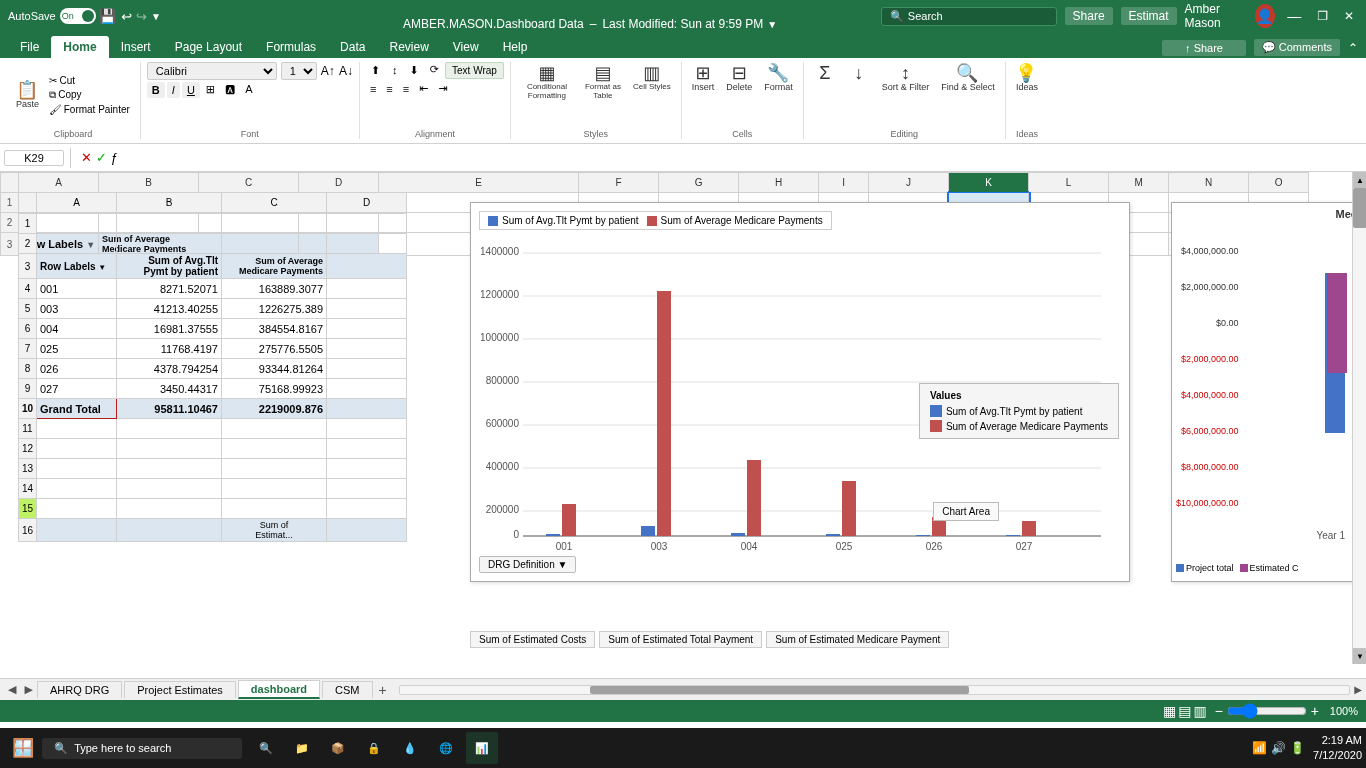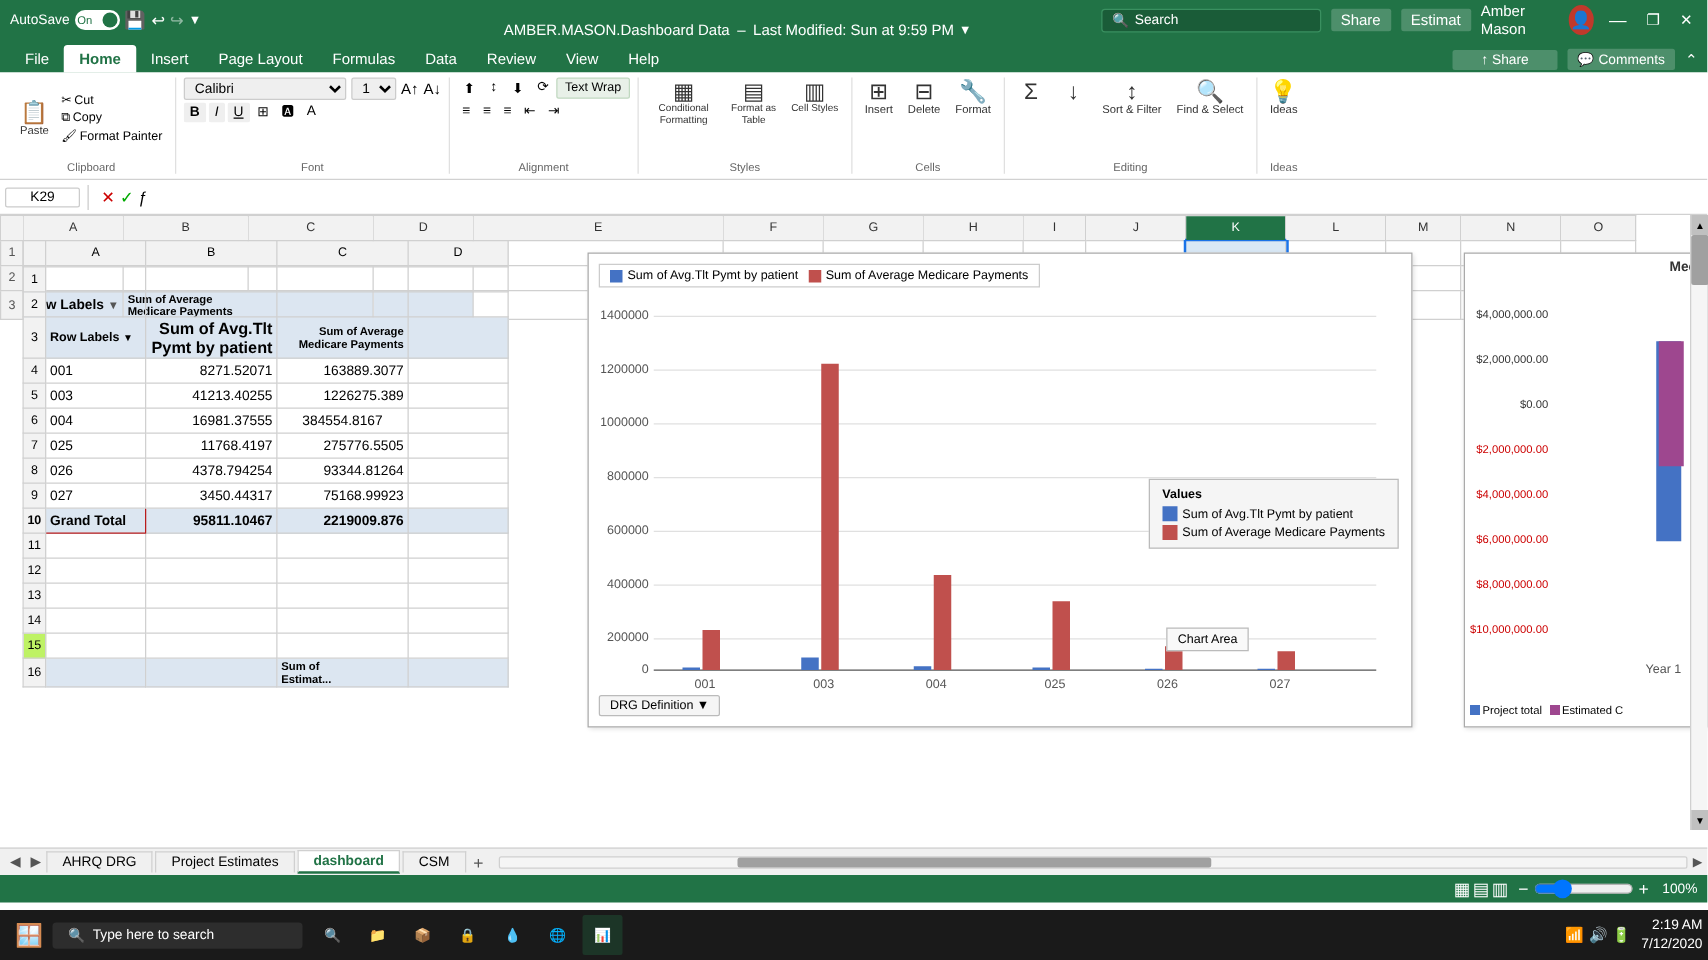--- a/index.html
+++ b/index.html
@@ -517,21 +517,21 @@
           <td style="width:18px;height:20px;background:#f2f2f2;border:1px solid #d0d0d0;text-align:center;font-size:10px;">2</td>
           <td style="width:80px;height:20px;border:1px solid #d0d0d0;"></td>
           <td style="width:105px;height:20px;border:1px solid #d0d0d0;"></td>
           <td style="width:105px;height:20px;border:1px solid #d0d0d0;"></td>
           <td style="width:80px;height:20px;border:1px solid #d0d0d0;"></td>
         </tr>
 
         <tr style="background:#dce6f1;">
           <td style="width:18px;height:22px;background:#f2f2f2;border:1px solid #d0d0d0;text-align:center;font-size:10px;">3</td>
           <td style="width:80px;height:22px;border:1px solid #d0d0d0;font-weight:bold;font-size:10px;padding:1px 3px;background:#dce6f1;">Row Labels <span style="font-size:8px;">▼</span></td>
-          <td style="width:105px;height:22px;border:1px solid #d0d0d0;font-weight:bold;font-size:13px;padding:1px 3px;background:#dce6f1;text-align:right;">Sum of Avg.Tlt<br>Pymt by patient</td>
+          <td style="width:105px;height:22px;border:1px solid #d0d0d0;font-weight:bold;font-size:10px;padding:1px 3px;background:#dce6f1;text-align:right;">Sum of Avg.Tlt<br>Pymt by patient</td>
           <td style="width:105px;height:22px;border:1px solid #d0d0d0;font-weight:bold;font-size:9px;padding:1px 3px;background:#dce6f1;text-align:right;">Sum of Average<br>Medicare Payments</td>
           <td style="width:80px;height:22px;border:1px solid #d0d0d0;background:#dce6f1;"></td>
         </tr>
 
         <tr>
           <td style="width:18px;height:20px;background:#f2f2f2;border:1px solid #d0d0d0;text-align:center;font-size:10px;">4</td>
           <td style="width:80px;border:1px solid #d0d0d0;padding:1px 3px;">001</td>
           <td style="width:105px;border:1px solid #d0d0d0;padding:1px 3px;text-align:right;">8271.52071</td>
           <td style="width:105px;border:1px solid #d0d0d0;padding:1px 3px;text-align:right;">163889.3077</td>
           <td style="width:80px;border:1px solid #d0d0d0;"></td>
@@ -540,21 +540,21 @@
           <td style="width:18px;height:20px;background:#f2f2f2;border:1px solid #d0d0d0;text-align:center;font-size:10px;">5</td>
           <td style="width:80px;border:1px solid #d0d0d0;padding:1px 3px;">003</td>
           <td style="width:105px;border:1px solid #d0d0d0;padding:1px 3px;text-align:right;">41213.40255</td>
           <td style="width:105px;border:1px solid #d0d0d0;padding:1px 3px;text-align:right;">1226275.389</td>
           <td style="width:80px;border:1px solid #d0d0d0;"></td>
         </tr>
         <tr>
           <td style="width:18px;height:20px;background:#f2f2f2;border:1px solid #d0d0d0;text-align:center;font-size:10px;">6</td>
           <td style="width:80px;border:1px solid #d0d0d0;padding:1px 3px;">004</td>
           <td style="width:105px;border:1px solid #d0d0d0;padding:1px 3px;text-align:right;">16981.37555</td>
-          <td style="width:105px;border:1px solid #d0d0d0;padding:1px 3px;text-align:center;">384554.8167</td>
+          <td style="width:105px;border:1px solid #d0d0d0;padding:1px 3px;text-align:right;">384554.8167</td>
           <td style="width:80px;border:1px solid #d0d0d0;"></td>
         </tr>
         <tr>
           <td style="width:18px;height:20px;background:#f2f2f2;border:1px solid #d0d0d0;text-align:center;font-size:10px;">7</td>
           <td style="width:80px;border:1px solid #d0d0d0;padding:1px 3px;">025</td>
           <td style="width:105px;border:1px solid #d0d0d0;padding:1px 3px;text-align:right;">11768.4197</td>
           <td style="width:105px;border:1px solid #d0d0d0;padding:1px 3px;text-align:right;">275776.5505</td>
           <td style="width:80px;border:1px solid #d0d0d0;"></td>
         </tr>
         <tr>
@@ -613,21 +613,21 @@
           <td style="border:1px solid #d0d0d0;"></td>
           <td style="border:1px solid #d0d0d0;"></td>
           <td style="border:1px solid #d0d0d0;"></td>
           <td style="border:1px solid #d0d0d0;"></td>
         </tr>
 
         <tr>
           <td style="width:18px;height:20px;background:#f2f2f2;border:1px solid #d0d0d0;text-align:center;font-size:10px;">16</td>
           <td style="border:1px solid #d0d0d0;background:#dce6f1;"></td>
           <td style="border:1px solid #d0d0d0;background:#dce6f1;"></td>
-          <td style="border:1px solid #d0d0d0;background:#dce6f1;font-size:9px;font-weight:bold;padding:1px 3px;">Sum of<br>Estimat...</td>
+          <td style="border:1px solid #d0d0d0;background:#dce6f1;font-size:9px;font-weight:normal;padding:1px 3px;text-align:center;">Sum of<br>Estimat...</td>
           <td style="border:1px solid #d0d0d0;background:#dce6f1;"></td>
         </tr>
       </tbody>
         </table>
     </div>
 
     <div style="position:absolute;top:30px;left:470px;width:660px;height:380px;border:1px solid #aaa;background:#fff;box-shadow:1px 1px 4px rgba(0,0,0,0.15);">
 
       <div style="background:#fff;border:1px solid #ccc;display:inline-flex;align-items:center;gap:8px;padding:3px 8px;font-size:10px;position:absolute;top:8px;left:8px;">
         <div class="legend-item">
@@ -739,20 +739,25 @@
           <div style="width:8px;height:8px;background:#4472c4;"></div>
           <span>Project total</span>
         </div>
         <div style="display:flex;align-items:center;gap:2px;">
           <div style="width:8px;height:8px;background:#9e478f;"></div>
           <span>Estimated C</span>
         </div>
       </div>
     </div>
 
+    <div style="position:absolute;bottom:30px;left:470px;width:660px;display:flex;gap:4px;align-items:center;">
+      <div style="background:#f5f5f5;border:1px solid #ccc;padding:2px 8px;font-size:10px;">Sum of Estimated Costs</div>
+      <div style="background:#f5f5f5;border:1px solid #ccc;padding:2px 8px;font-size:10px;">Sum of Estimated Total Payment</div>
+      <div style="background:#f5f5f5;border:1px solid #ccc;padding:2px 8px;font-size:10px;">Sum of Estimated Medicare Payment</div>
+    </div>
 
     <div style="position:absolute;right:0;top:0;width:14px;height:calc(100% - 14px);background:#f5f5f5;border-left:1px solid #d0d0d0;">
       <div style="position:absolute;top:0;width:14px;height:16px;background:#c0c0c0;display:flex;align-items:center;justify-content:center;cursor:pointer;font-size:8px;">▲</div>
       <div style="position:absolute;bottom:0;width:14px;height:16px;background:#c0c0c0;display:flex;align-items:center;justify-content:center;cursor:pointer;font-size:8px;">▼</div>
       <div style="position:absolute;top:16px;width:14px;height:40px;background:#a0a0a0;border-radius:2px;"></div>
     </div>
   </div>
 </div>
 
 <div class="sheet-tabs">

